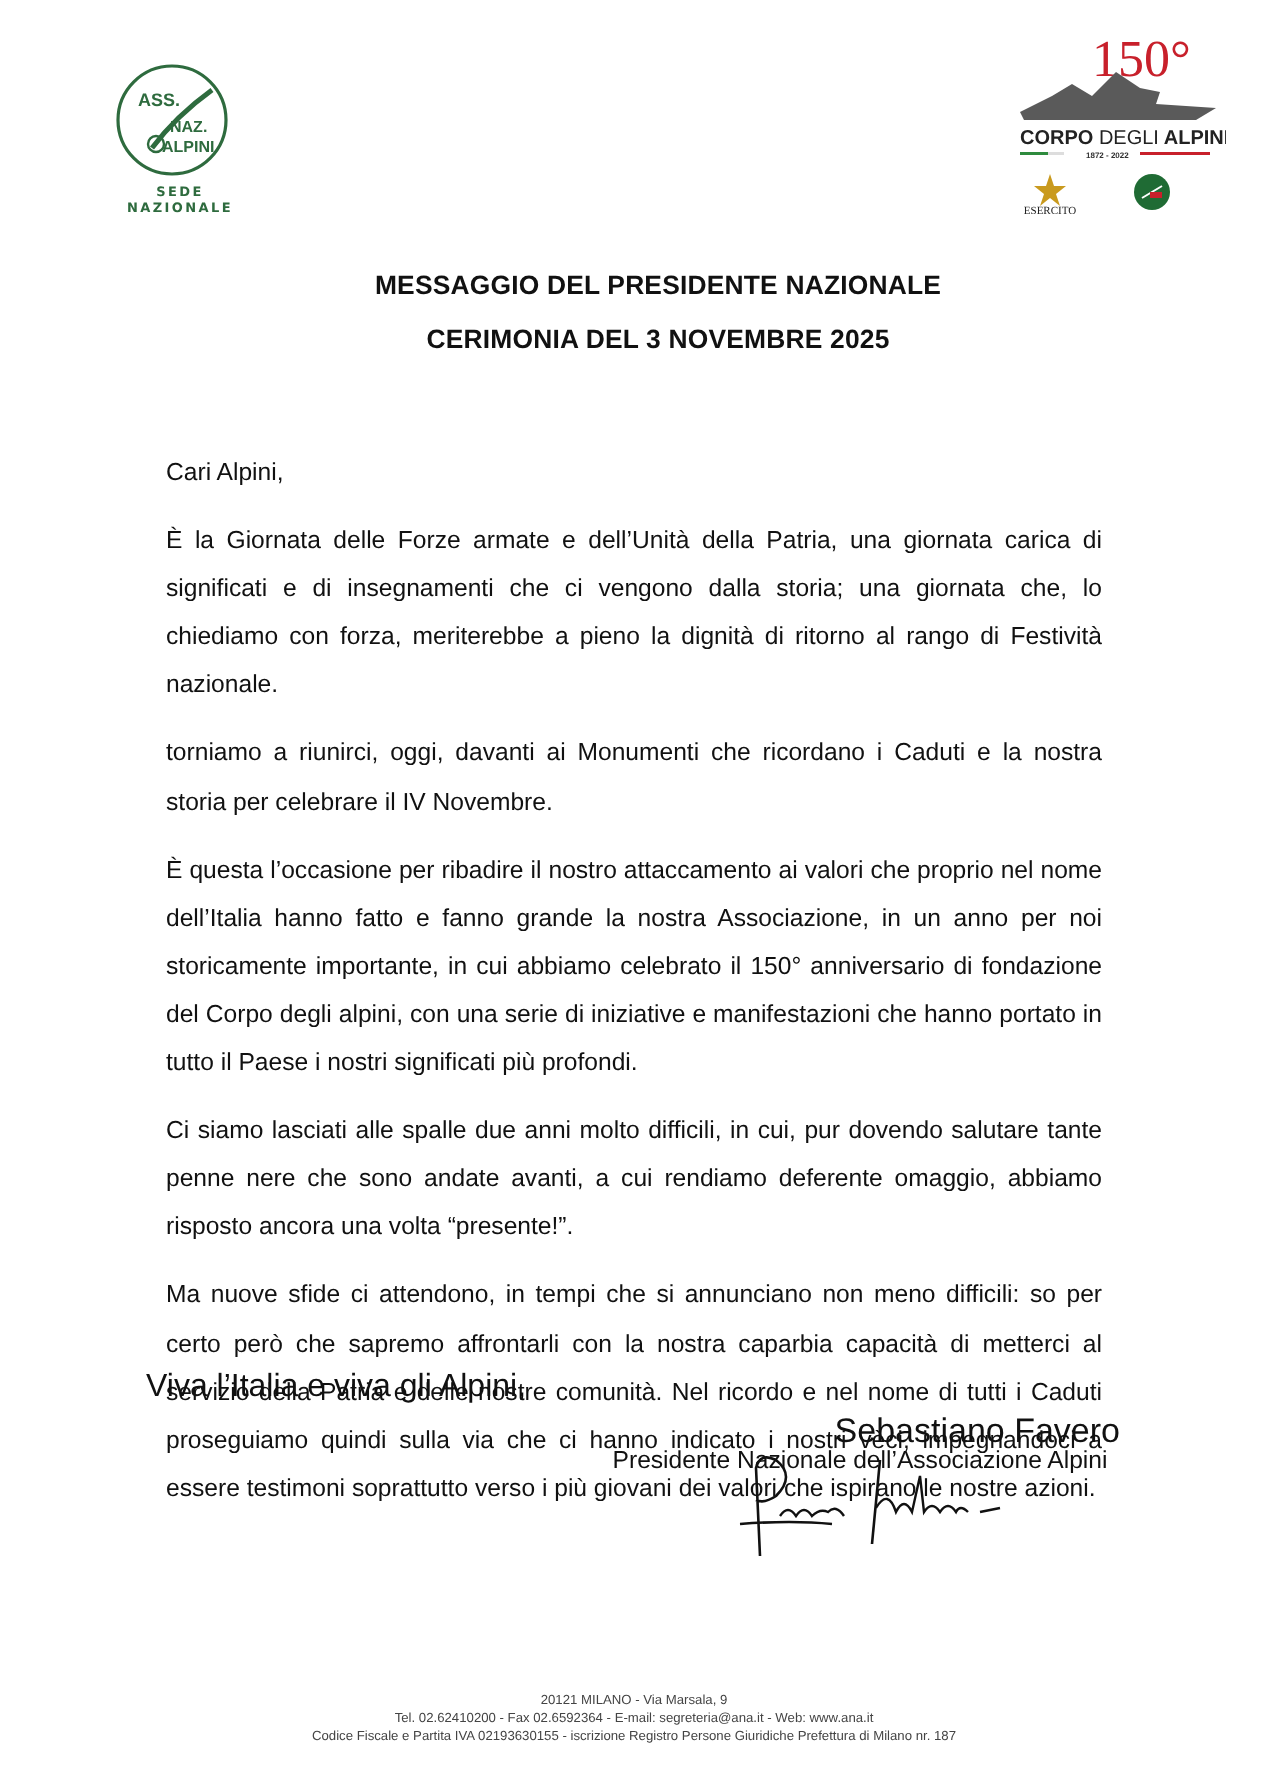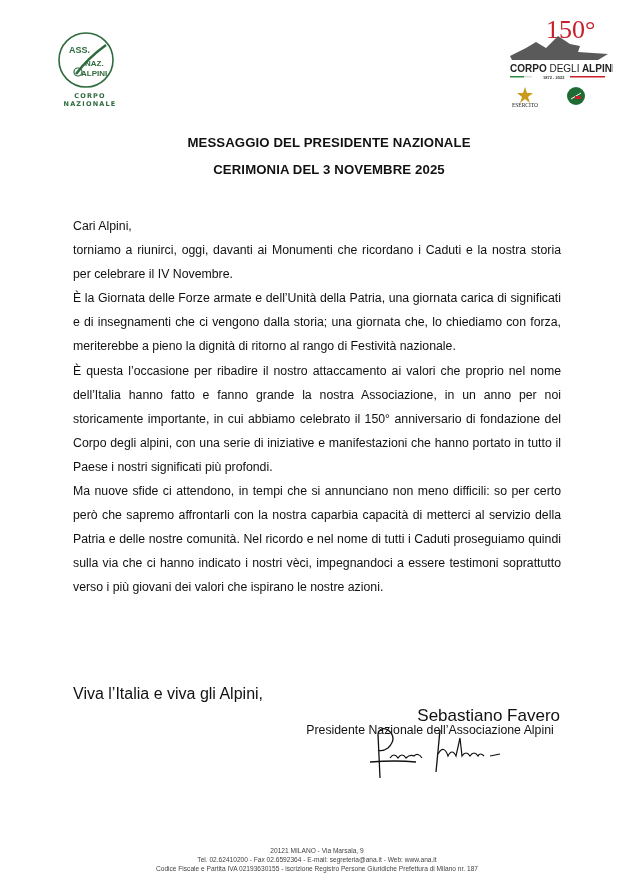--- a/index.html
+++ b/index.html
@@ -19,21 +19,21 @@
     #ana-small { left: 566px; top: 86px; width: 20px; height: 20px; }
 
     
     .heading { left: 12px; width: 634px; text-align: center; font-weight: bold;
                font-size: 13.2px; color: #111; letter-spacing: 0.1px; }
     #h1 { top: 135px; }
     #h2 { top: 162px; }
 
     
     #body { left: 73px; top: 214px; width: 488px; font-size: 12.3px; line-height: 24.1px; color: #111; }
-    #body p { margin: 0; text-align: justify; text-align-last: left; }
+    #body p { margin: 10px; text-align: justify; text-align-last: left; }
 
     #closing { left: 73px; top: 685px; font-size: 16px; }
     #sig-name { left: 300px; top: 709px; width: 260px; text-align: right; font-size: 17px; line-height: 14px; }
     #sig-role { left: 300px; top: 723px; width: 260px; text-align: center; font-size: 12.3px; line-height: 14px; }
     #signature { left: 366px; top: 722px; width: 150px; height: 58px; }
 
     
     .foot { left: 0; width: 634px; text-align: center; font-size: 6.6px; color: #444; line-height: 9px; }
     #f1 { top: 846px; }
     #f2 { top: 855px; }
@@ -43,21 +43,21 @@
 <body>
 
 <svg id="ana-logo" class="abs" viewBox="0 0 60 60">
   <circle cx="30" cy="30" r="27" fill="none" stroke="#2e6b3e" stroke-width="1.6"></circle>
   <text x="13" y="23" font-family="Liberation Sans, sans-serif" font-size="9" font-weight="bold" fill="#2e6b3e">ASS.</text>
   <path d="M20 44 Q32 28 50 15" stroke="#2e6b3e" stroke-width="2.5" fill="none"></path>
   <circle cx="22" cy="42" r="4" fill="none" stroke="#2e6b3e" stroke-width="1.2"></circle>
   <text x="29" y="36" font-family="Liberation Sans, sans-serif" font-size="8" font-weight="bold" fill="#2e6b3e">NAZ.</text>
   <text x="25" y="46" font-family="Liberation Sans, sans-serif" font-size="8" font-weight="bold" fill="#2e6b3e">ALPINI</text>
 </svg>
-<div id="sede" class="abs">CORPO NAZIONALE</div>
+<div id="sede" class="abs">SEDE NAZIONALE</div>
 
 <svg id="c150" class="abs" viewBox="0 0 105 70">
   <text x="38" y="24" font-family="Liberation Serif, serif" font-size="26" fill="#c8202b">150°</text>
   <path d="M2 42 L18 34 L28 28 L38 34 L50 22 L62 30 L72 32 L70 38 L100 40 L90 46 L4 46 Z" fill="#5a5a5a"></path>
   <text x="2" y="58" font-family="Liberation Sans, sans-serif" font-size="10" font-weight="bold" fill="#222"><tspan>CORPO</tspan> <tspan font-weight="normal">DEGLI</tspan> <tspan>ALPINI</tspan></text>
   <rect x="2" y="62" width="14" height="1.5" fill="#2e8b3e"></rect>
   <rect x="16" y="62" width="8" height="1.5" fill="#ddd"></rect>
   <text x="35" y="65" font-family="Liberation Sans, sans-serif" font-size="4" font-weight="bold" fill="#333">1872 - 2022</text>
   <rect x="62" y="62" width="35" height="1.5" fill="#c8202b"></rect>
 </svg>
@@ -71,23 +71,24 @@
   <circle cx="10" cy="10" r="9" fill="#1f6b34"></circle>
   <path d="M5 13 L15 7" stroke="#fff" stroke-width="1"></path>
   <rect x="9" y="10" width="6" height="3" fill="#c8202b"></rect>
 </svg>
 
 <div id="h1" class="abs heading">MESSAGGIO DEL PRESIDENTE NAZIONALE</div>
 <div id="h2" class="abs heading">CERIMONIA DEL 3 NOVEMBRE 2025</div>
 
 <div id="body" class="abs">
   <p>Cari Alpini,</p>
+  <p>È la Giornata delle Forze armate e dell’Unità della Patria, una giornata carica di significati e di insegnamenti che ci vengono dalla storia; una giornata che, lo chiediamo con forza, meriterebbe a pieno la dignità di ritorno al rango di Festività nazionale.</p>
   <p>torniamo a riunirci, oggi, davanti ai Monumenti che ricordano i Caduti e la nostra storia per celebrare il IV Novembre.</p>
-  <p>È la Giornata delle Forze armate e dell’Unità della Patria, una giornata carica di significati e di insegnamenti che ci vengono dalla storia; una giornata che, lo chiediamo con forza, meriterebbe a pieno la dignità di ritorno al rango di Festività nazionale.</p>
   <p>È questa l’occasione per ribadire il nostro attaccamento ai valori che proprio nel nome dell’Italia hanno fatto e fanno grande la nostra Associazione, in un anno per noi storicamente importante, in cui abbiamo celebrato il 150° anniversario di fondazione del Corpo degli alpini, con una serie di iniziative e manifestazioni che hanno portato in tutto il Paese i nostri significati più profondi.</p>
+  <p>Ci siamo lasciati alle spalle due anni molto difficili, in cui, pur dovendo salutare tante penne nere che sono andate avanti, a cui rendiamo deferente omaggio, abbiamo risposto ancora una volta “presente!”.</p>
   <p>Ma nuove sfide ci attendono, in tempi che si annunciano non meno difficili: so per certo però che sapremo affrontarli con la nostra caparbia capacità di metterci al servizio della Patria e delle nostre comunità. Nel ricordo e nel nome di tutti i Caduti proseguiamo quindi sulla via che ci hanno indicato i nostri vèci, impegnandoci a essere testimoni soprattutto verso i più giovani dei valori che ispirano le nostre azioni.</p>
 </div>
 
 <div id="closing" class="abs">Viva l’Italia e viva gli Alpini,</div>
 <div id="sig-name" class="abs">Sebastiano Favero</div>
 <div id="sig-role" class="abs">Presidente Nazionale dell’Associazione Alpini</div>
 
 <svg id="signature" class="abs" viewBox="0 0 150 58">
   <path d="M14 56 L12 12 Q14 4 22 8 Q32 16 22 26 Q16 30 12 28" fill="none" stroke="#111" stroke-width="1.3"></path>
   <path d="M4 40 Q30 38 50 40" fill="none" stroke="#111" stroke-width="1.3"></path>

